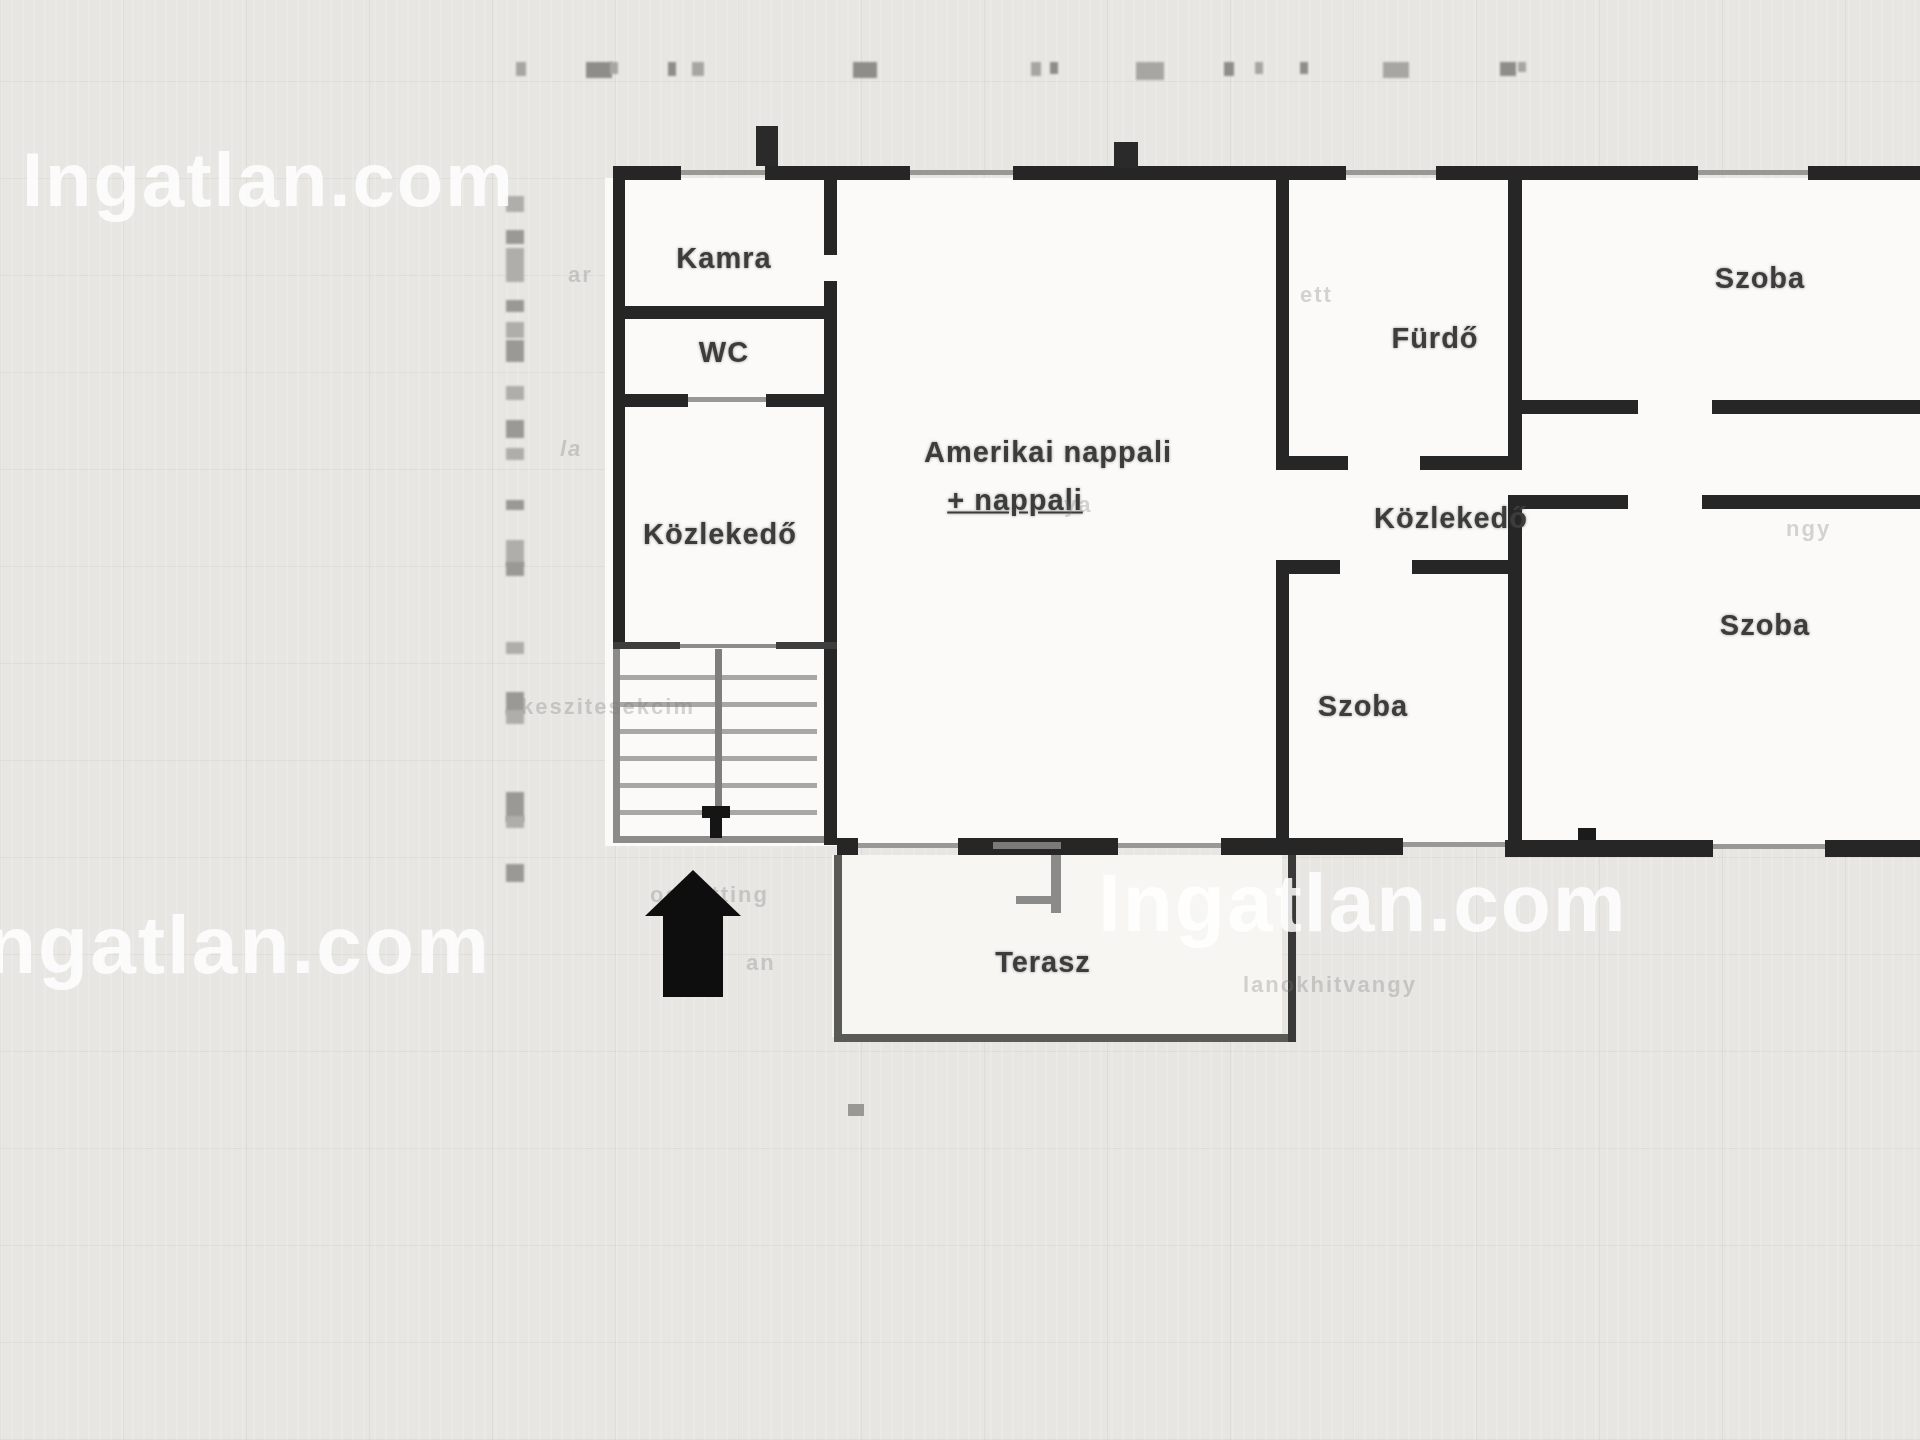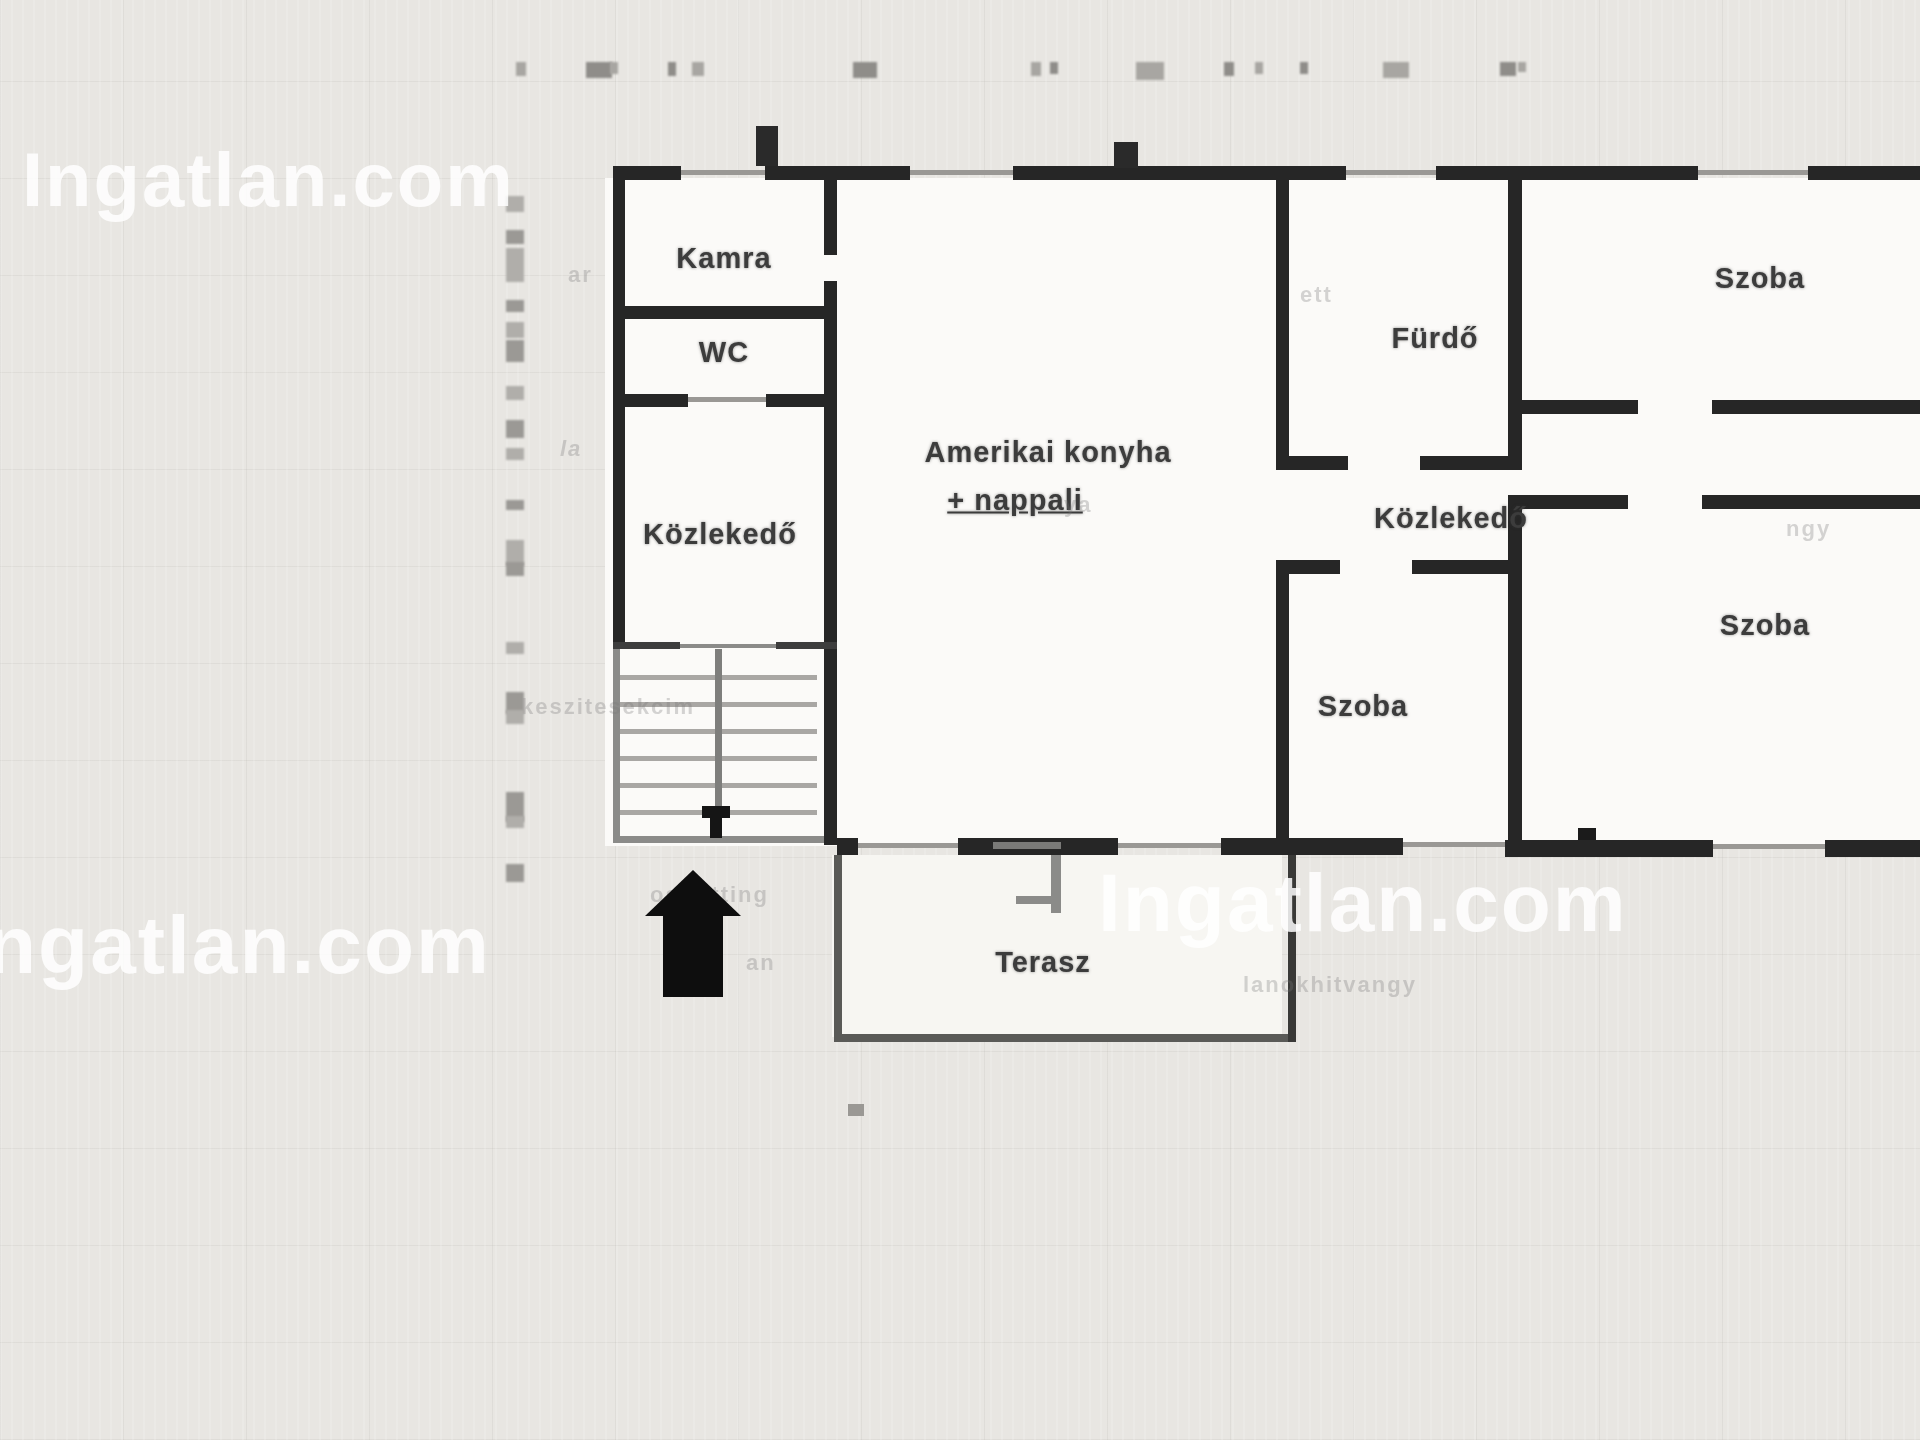--- a/index.html
+++ b/index.html
@@ -109,21 +109,21 @@
       <div class="wall" style="left: 1497px; top: 840px; width: 208px; height: 17px; background: rgb(38, 38, 38);"></div>
       <div class="wall" style="left: 1705px; top: 844px; width: 112px; height: 5px; background: rgb(154, 152, 149);"></div>
       <div class="wall" style="left: 1817px; top: 840px; width: 103px; height: 17px; background: rgb(38, 38, 38);"></div>
       <div class="wall" style="left: 1570px; top: 828px; width: 18px; height: 12px; background: rgb(27, 27, 27);"></div>
       <div class="wall" style="left: 826px; top: 855px; width: 8px; height: 187px; background: rgb(90, 90, 87);"></div>
       <div class="wall" style="left: 826px; top: 1034px; width: 462px; height: 8px; background: rgb(90, 90, 87);"></div>
       <div class="wall" style="left: 1280px; top: 855px; width: 8px; height: 187px; background: rgb(58, 58, 56);"></div>
       <span class="room-label" style="left: 716px; top: 258px;">Kamra</span>
       <span class="room-label" style="left: 716px; top: 352px;">WC</span>
       <span class="room-label" style="left: 712px; top: 534px;">Közlekedő</span>
-      <span class="room-label" style="left: 1040px; top: 452px;">Amerikai konyha</span>
+      <span class="room-label" style="left: 1040px; top: 452px;">Amerikai nappali</span>
       <span class="room-label" style="left: 1007px; top: 500px; text-decoration: underline;">+ nappali</span>
       <span class="room-label" style="left: 1392px; top: 338px; margin-left: 35px;">Fürdő</span>
       <span class="room-label" style="left: 1752px; top: 278px;">Szoba</span>
       <span class="room-label" style="left: 1443px; top: 518px;">Közlekedő</span>
       <span class="room-label" style="left: 1355px; top: 706px;">Szoba</span>
       <span class="room-label" style="left: 1757px; top: 625px;">Szoba</span>
       <span class="room-label" style="left: 1035px; top: 962px; text-align: center;">Terasz</span>
       <span class="wm-frag" style="left: 560px; top: 262px;">ar</span>
       <span class="wm-frag" style="left: 552px; top: 436px; font-style: italic;">la</span>
       <span class="wm-frag" style="left: 500px; top: 694px;">zkeszitesekcim</span>

